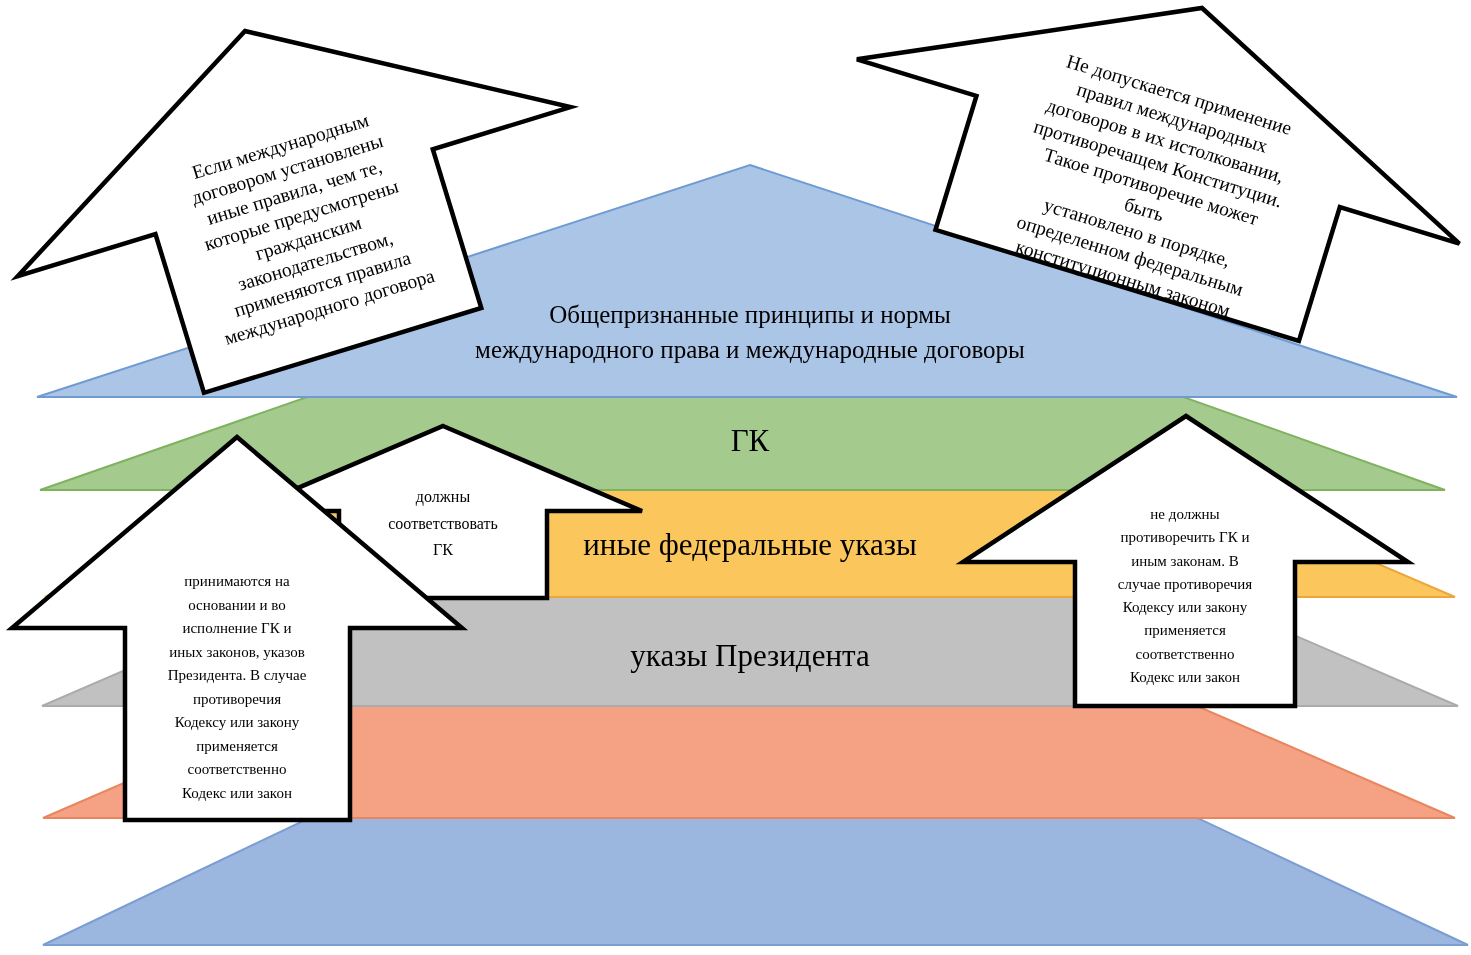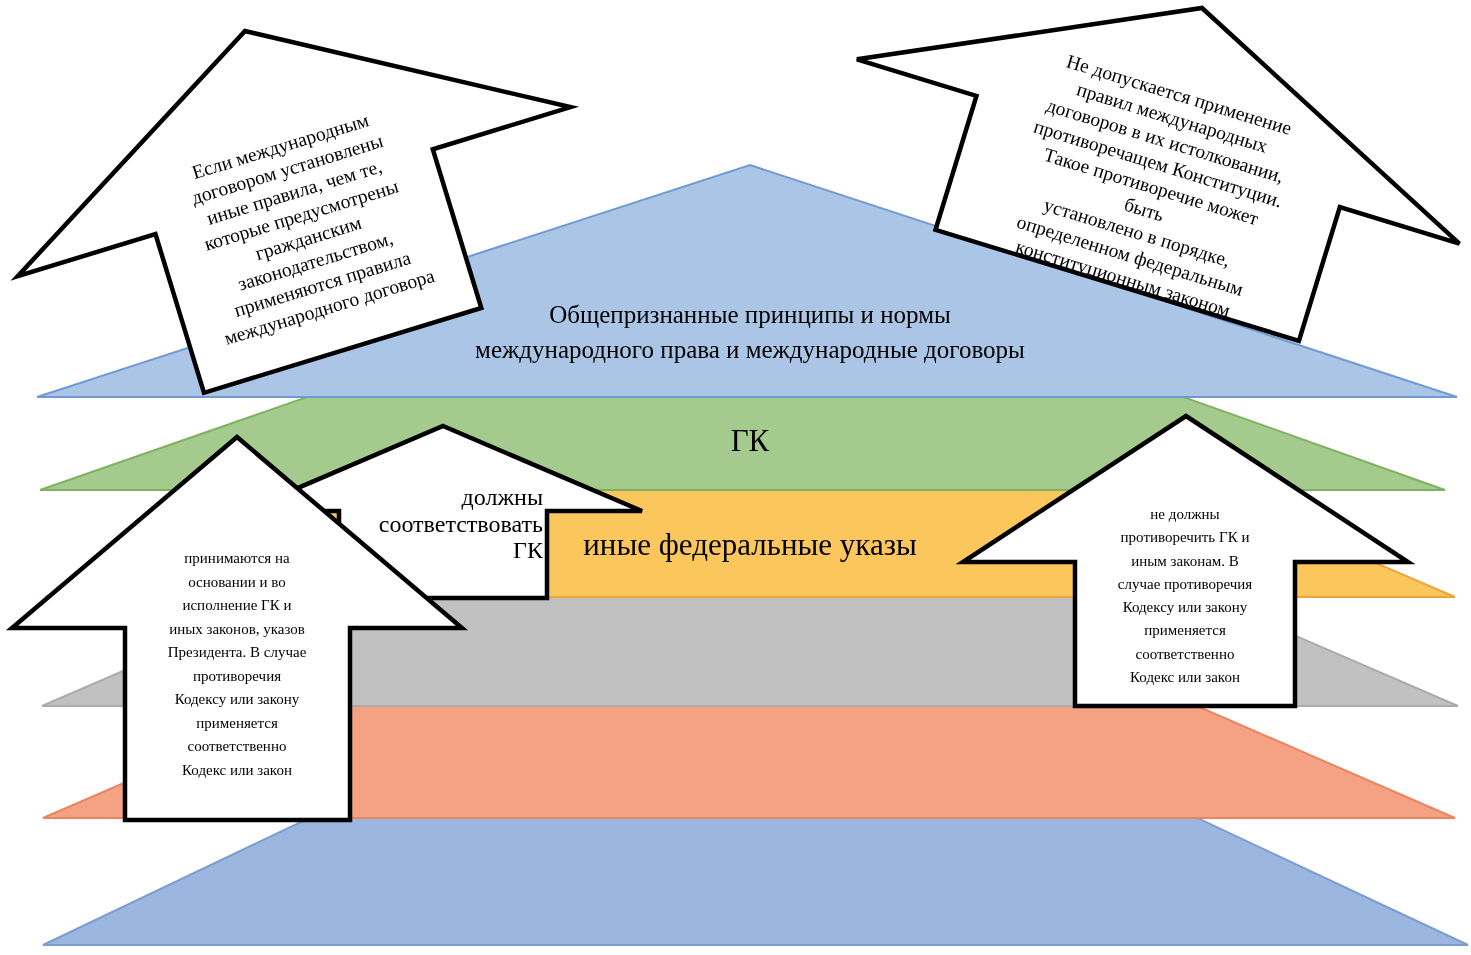--- a/index.html
+++ b/index.html
@@ -19,22 +19,22 @@
   .lbl-fed{left:450px;top:528px;width:600px;font-size:31px;line-height:34px;}
   .lbl-decrees{left:450px;top:639px;width:600px;font-size:31px;line-height:34px;}
   .lbl-resol{left:450px;top:749px;width:600px;font-size:31px;line-height:34px;}
   .lbl-ministry{left:380px;top:836px;width:745px;font-size:21px;line-height:30px;}
   
   .co{font-size:15px;line-height:23.5px;}
   .co-topleft{left:195px;top:131px;width:220px;font-size:19.5px;line-height:24px;
               transform:rotate(-17deg);transform-origin:center;}
   .co-topright{left:1021px;top:79px;width:260px;font-size:19.5px;line-height:24px;
                transform:rotate(17deg);transform-origin:center;}
-  .co-mid{left:343px;top:484px;width:200px;font-size:24px;line-height:26.5px;text-align:right;}
-  .co-left{left:132px;top:547px;width:210px;}
+  .co-mid{left:343px;top:484px;width:200px;font-size:16px;line-height:26.5px;}
+  .co-left{left:132px;top:570px;width:210px;}
   .co-right{left:1080px;top:503px;width:210px;line-height:23.3px;}
 </style>
 </head>
 <body>
 
 <div class="stage">
 
   <svg width="1471" height="955" viewBox="0 0 1471 955">
 
     <polygon points="750,608 1468,945 43,945" stroke-width="2" fill="#9BB7E0" stroke="#7B9DD1"></polygon>
@@ -48,20 +48,21 @@
     <polygon points="1186,416 1408,562 1295,562 1295,706 1075,706 1075,562 963,562" stroke-width="4.5" fill="#FFFFFF" stroke="#000000"></polygon>
     <polygon points="237,437 462,628 350,628 350,820 125,820 125,628 12,628" stroke-width="4.5" fill="#FFFFFF" stroke="#000000"></polygon>
     <polygon transform="translate(245,31) rotate(-17)" points="0,0 289,168 145,168 145,334 -145,334 -145,168 -289,168" stroke-width="4.5" fill="#FFFFFF" stroke="#000000"></polygon>
     <polygon transform="translate(1202,8) rotate(17)" points="0,0 315,150 190,150 190,290 -190,290 -190,150 -315,150" stroke-width="4.5" fill="#FFFFFF" stroke="#000000"></polygon>
   </svg>
 
   <div class="lbl b lbl-intl">Общепризнанные принципы и нормы
 международного права и международные договоры</div>
   <div class="lbl b lbl-gk">ГК</div>
   <div class="lbl b lbl-fed">иные федеральные указы</div>
+  <div class="lbl b lbl-decrees">указы Президента</div>
 
   <div class="lbl co co-topleft">Если международным
 договором установлены
 иные правила, чем те,
 которые предусмотрены
 гражданским
 законодательством,
 применяются правила
 международного договора</div>
   <div class="lbl co co-topright">Не допускается применение

